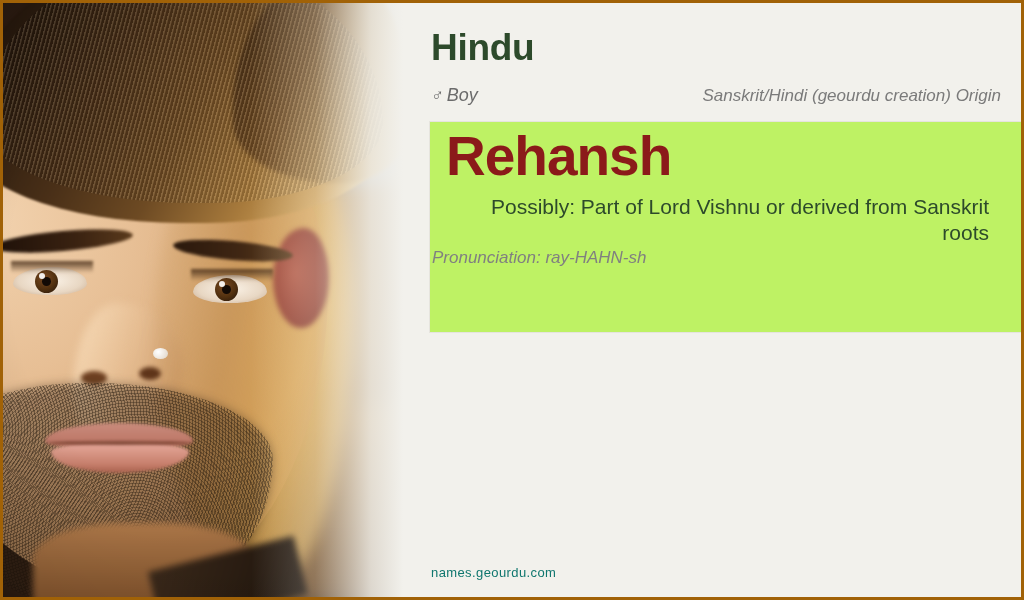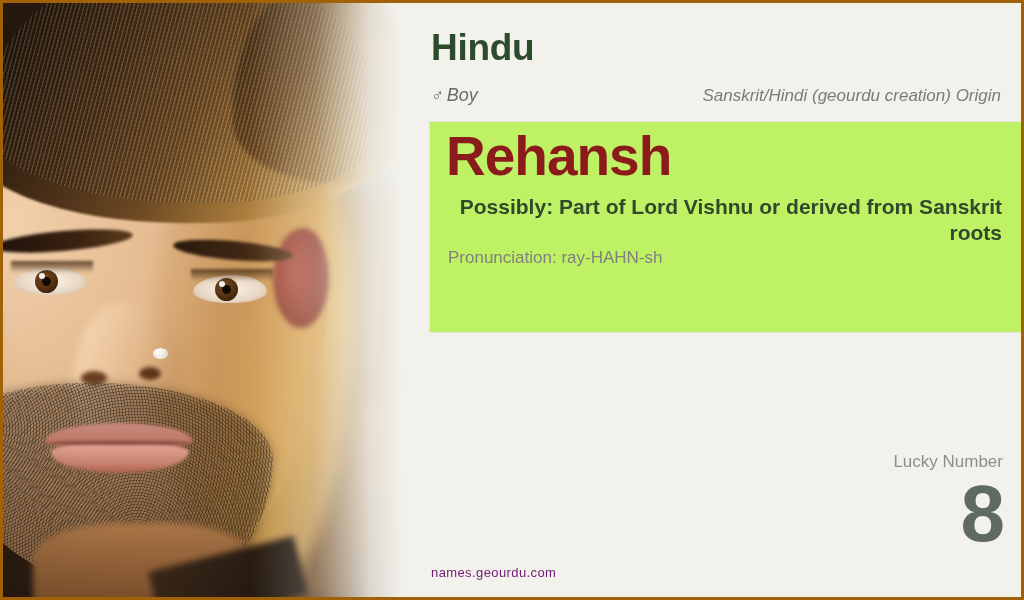--- a/index.html
+++ b/index.html
@@ -361,34 +361,35 @@
     left: 16px;
     top: 6px;
     font-size: 55px;
     font-weight: bold;
     color: #8b1a1a;
     letter-spacing: -1px;
     line-height: 1.05;
   }
   #meaning {
     position: absolute;
-    left: 24px;
+    left: 11px;
     top: 72px;
     width: 548px;
     font-size: 21px;
-    font-weight: bold;
+    font-weight: normal;
     color: #2d4a2b;
     line-height: 1.25;
   }
   #pronunciation {
     position: absolute;
-    left: 18px;
+    left: 2px;
     top: 126px;
     font-size: 17px;
     color: #808080;
+    font-style: italic;
   }
 
   #lucky-wrap {
     position: absolute;
     right: 24px;
     top: 450px;
     width: 240px;
     text-align: right;
   }
   #lucky-label {
@@ -410,21 +411,21 @@
     left: 28px;
     top: 528px;
     font-size: 17px;
     color: #7c7c7c;
   }
   #site {
     position: absolute;
     left: 28px;
     top: 562px;
     font-size: 13px;
-    color: #701a75;
+    color: #0f766e;
     letter-spacing: 0.4px;
   }
 </style>
 </head>
 <body>
 
 <div id="card">
 
   <div id="photo-pane">
     <div id="photo">
@@ -484,22 +485,18 @@
       <div id="gender"><span class="sym">♂</span><span>Boy</span></div>
       <div id="origin">Sanskrit/Hindi (geourdu creation) Origin</div>
     </div>
 
     <div id="name-card">
       <div id="name">Rehansh</div>
       <div id="meaning">Possibly: Part of Lord Vishnu or derived from Sanskrit roots</div>
       <div id="pronunciation">Pronunciation: ray-HAHN-sh</div>
     </div>
 
-    <div id="lucky-wrap">
-      <div id="lucky-label">Lucky Number</div>
-      <div id="lucky-number">8</div>
-    </div>
 
 
     <div id="site">names.geourdu.com</div>
 
   </div>
 </div>
 
 </body></html>

